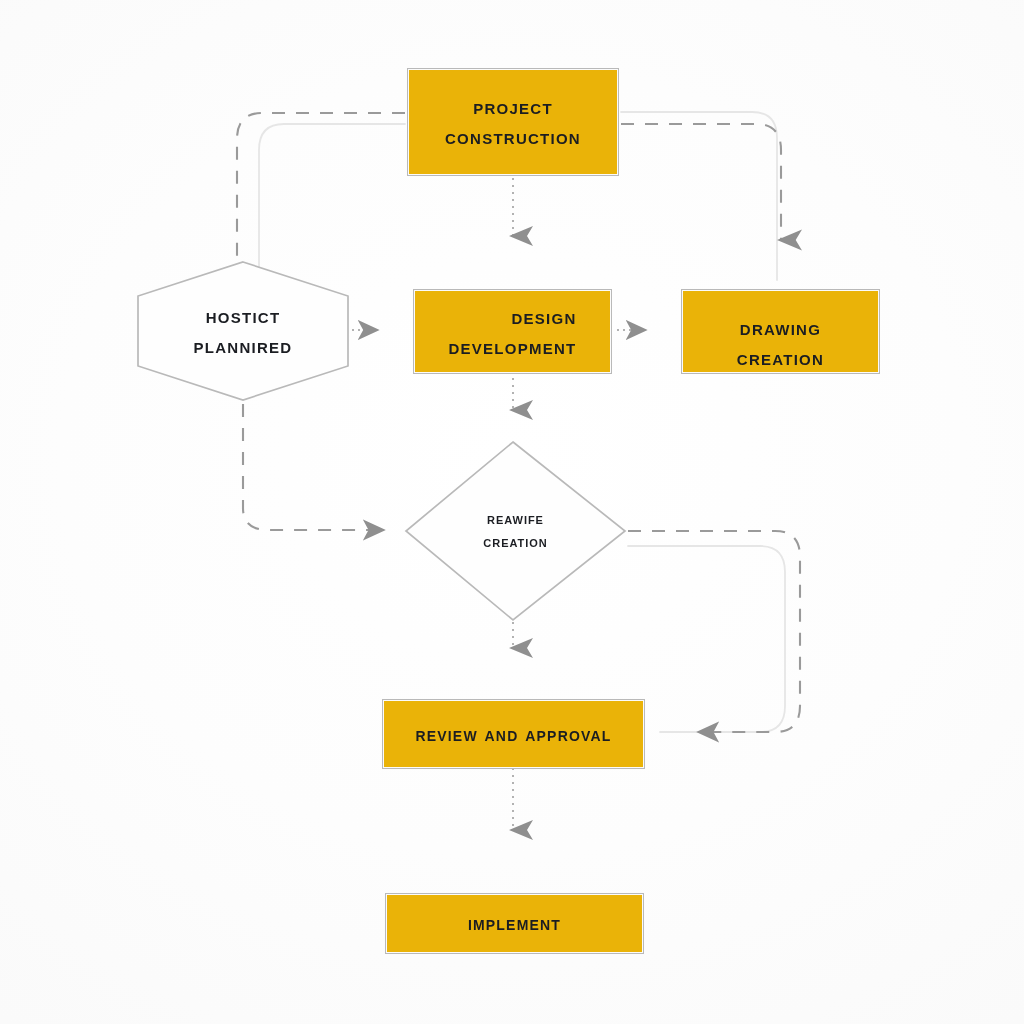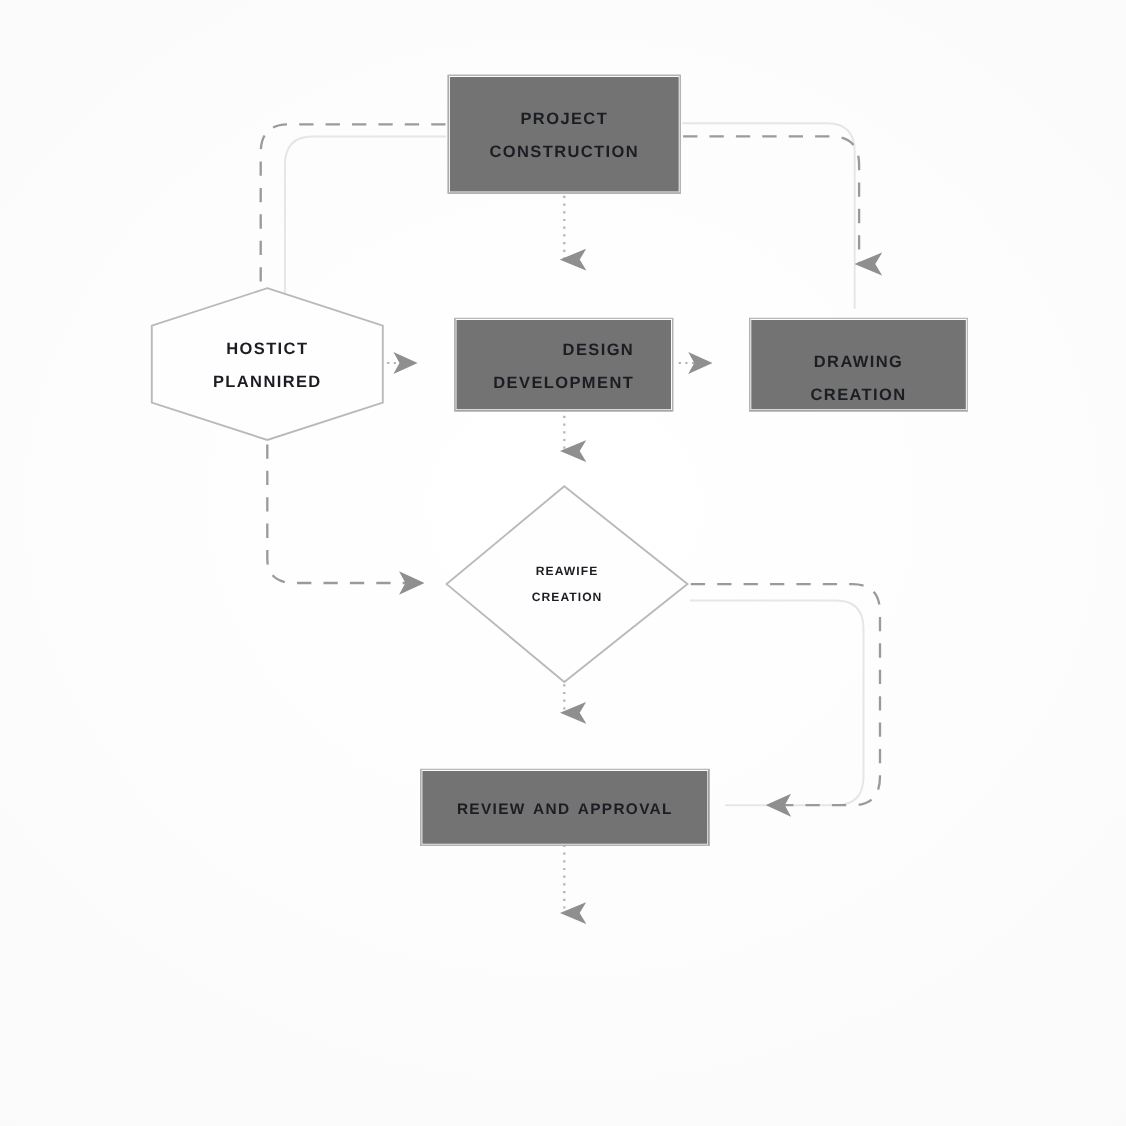--- a/index.html
+++ b/index.html
@@ -31,21 +31,21 @@
   }
   .node {
     position: absolute;
     box-sizing: border-box;
     display: flex;
     align-items: center;
     justify-content: center;
     text-align: center;
   }
   .node-rect {
-    background: #737373;
+    background: #eab308;
     border: 1.6px solid #b9b9b9;
     box-shadow: inset 0 0 0 1px #fbfbfb;
   }
   .node-label {
     color: #1b1d22;
     line-height: 1.42;
     letter-spacing: 0.06em;
     font-weight: 600;
     font-variant: small-caps;
     text-transform: lowercase;
@@ -153,13 +153,16 @@
 
   <div class="shape-text" style="left:406px; top:442px; width:219px; height:178px;">
     <span class="node-label" style="font-size:16px;">Reawife
 Creation</span>
   </div>
 
   <div class="node node-rect" style="left:382px; top:699px; width:263px; height:70px;">
     <span class="node-label" style="font-size:20px;">Review and approval</span>
   </div>
 
+  <div class="node node-rect" style="left:385px; top:893px; width:259px; height:61px;">
+    <span class="node-label" style="font-size:20px;">Implement</span>
+  </div>
 </div>
 
 </body></html>

